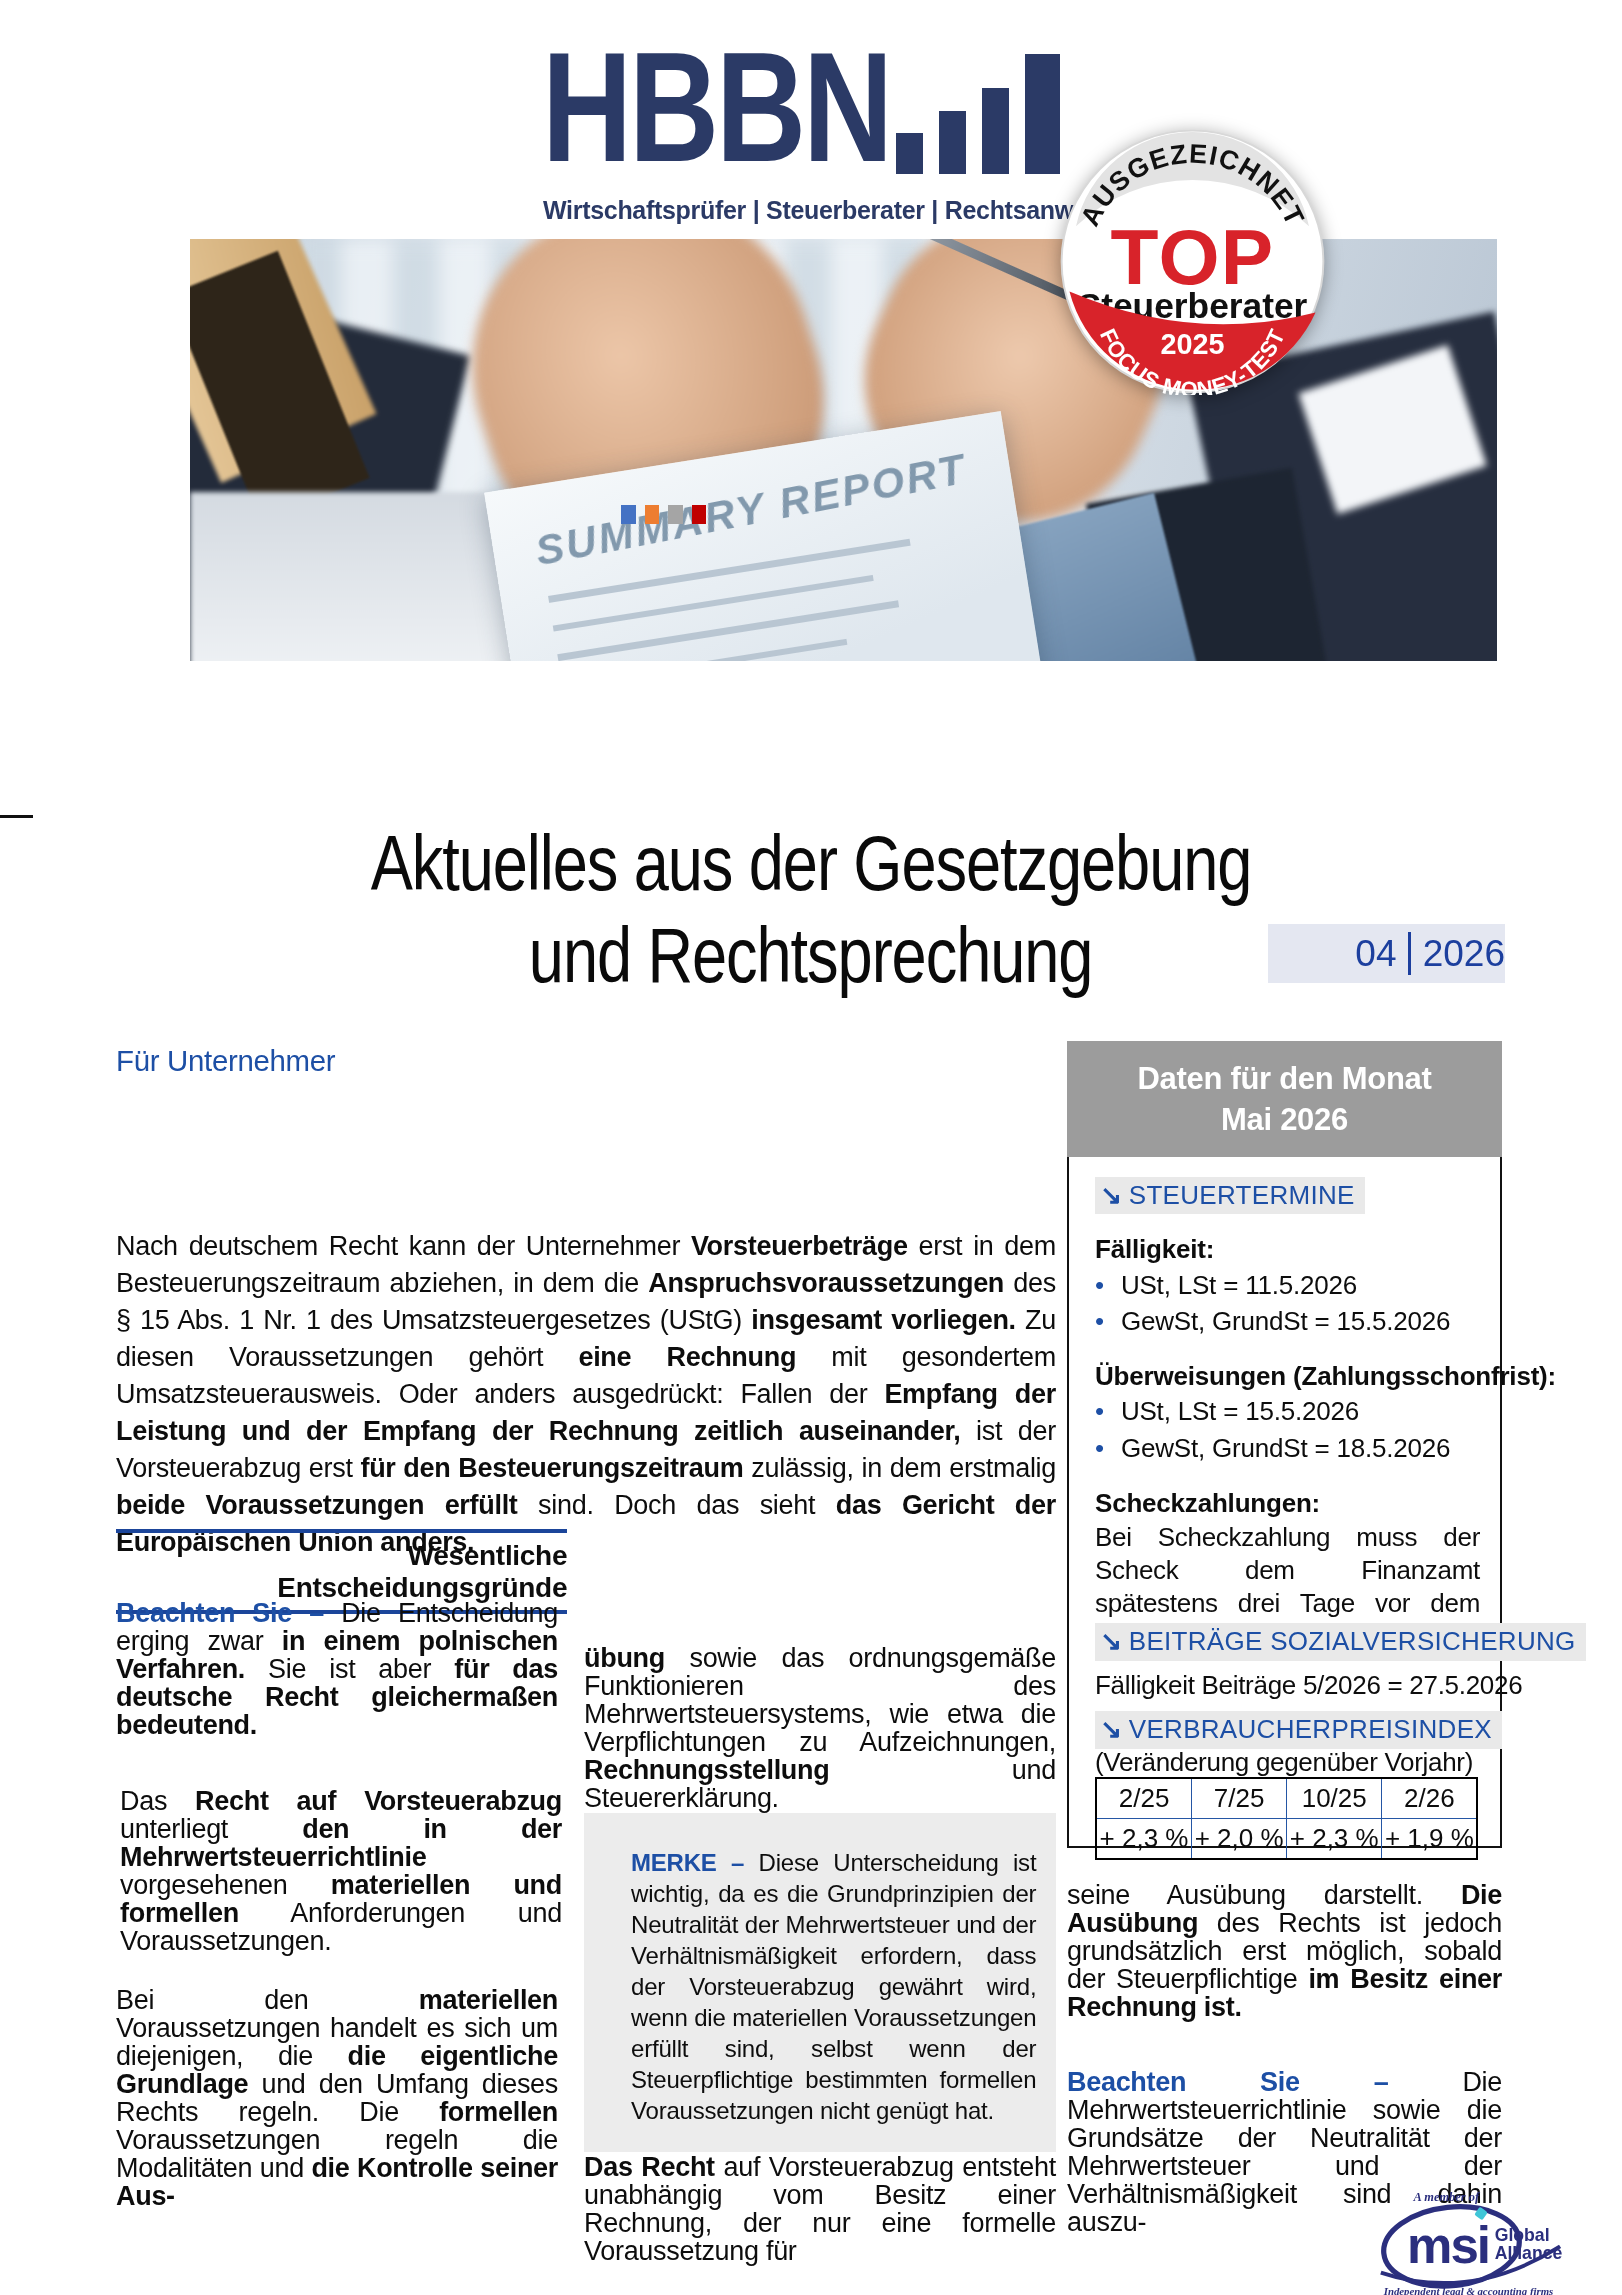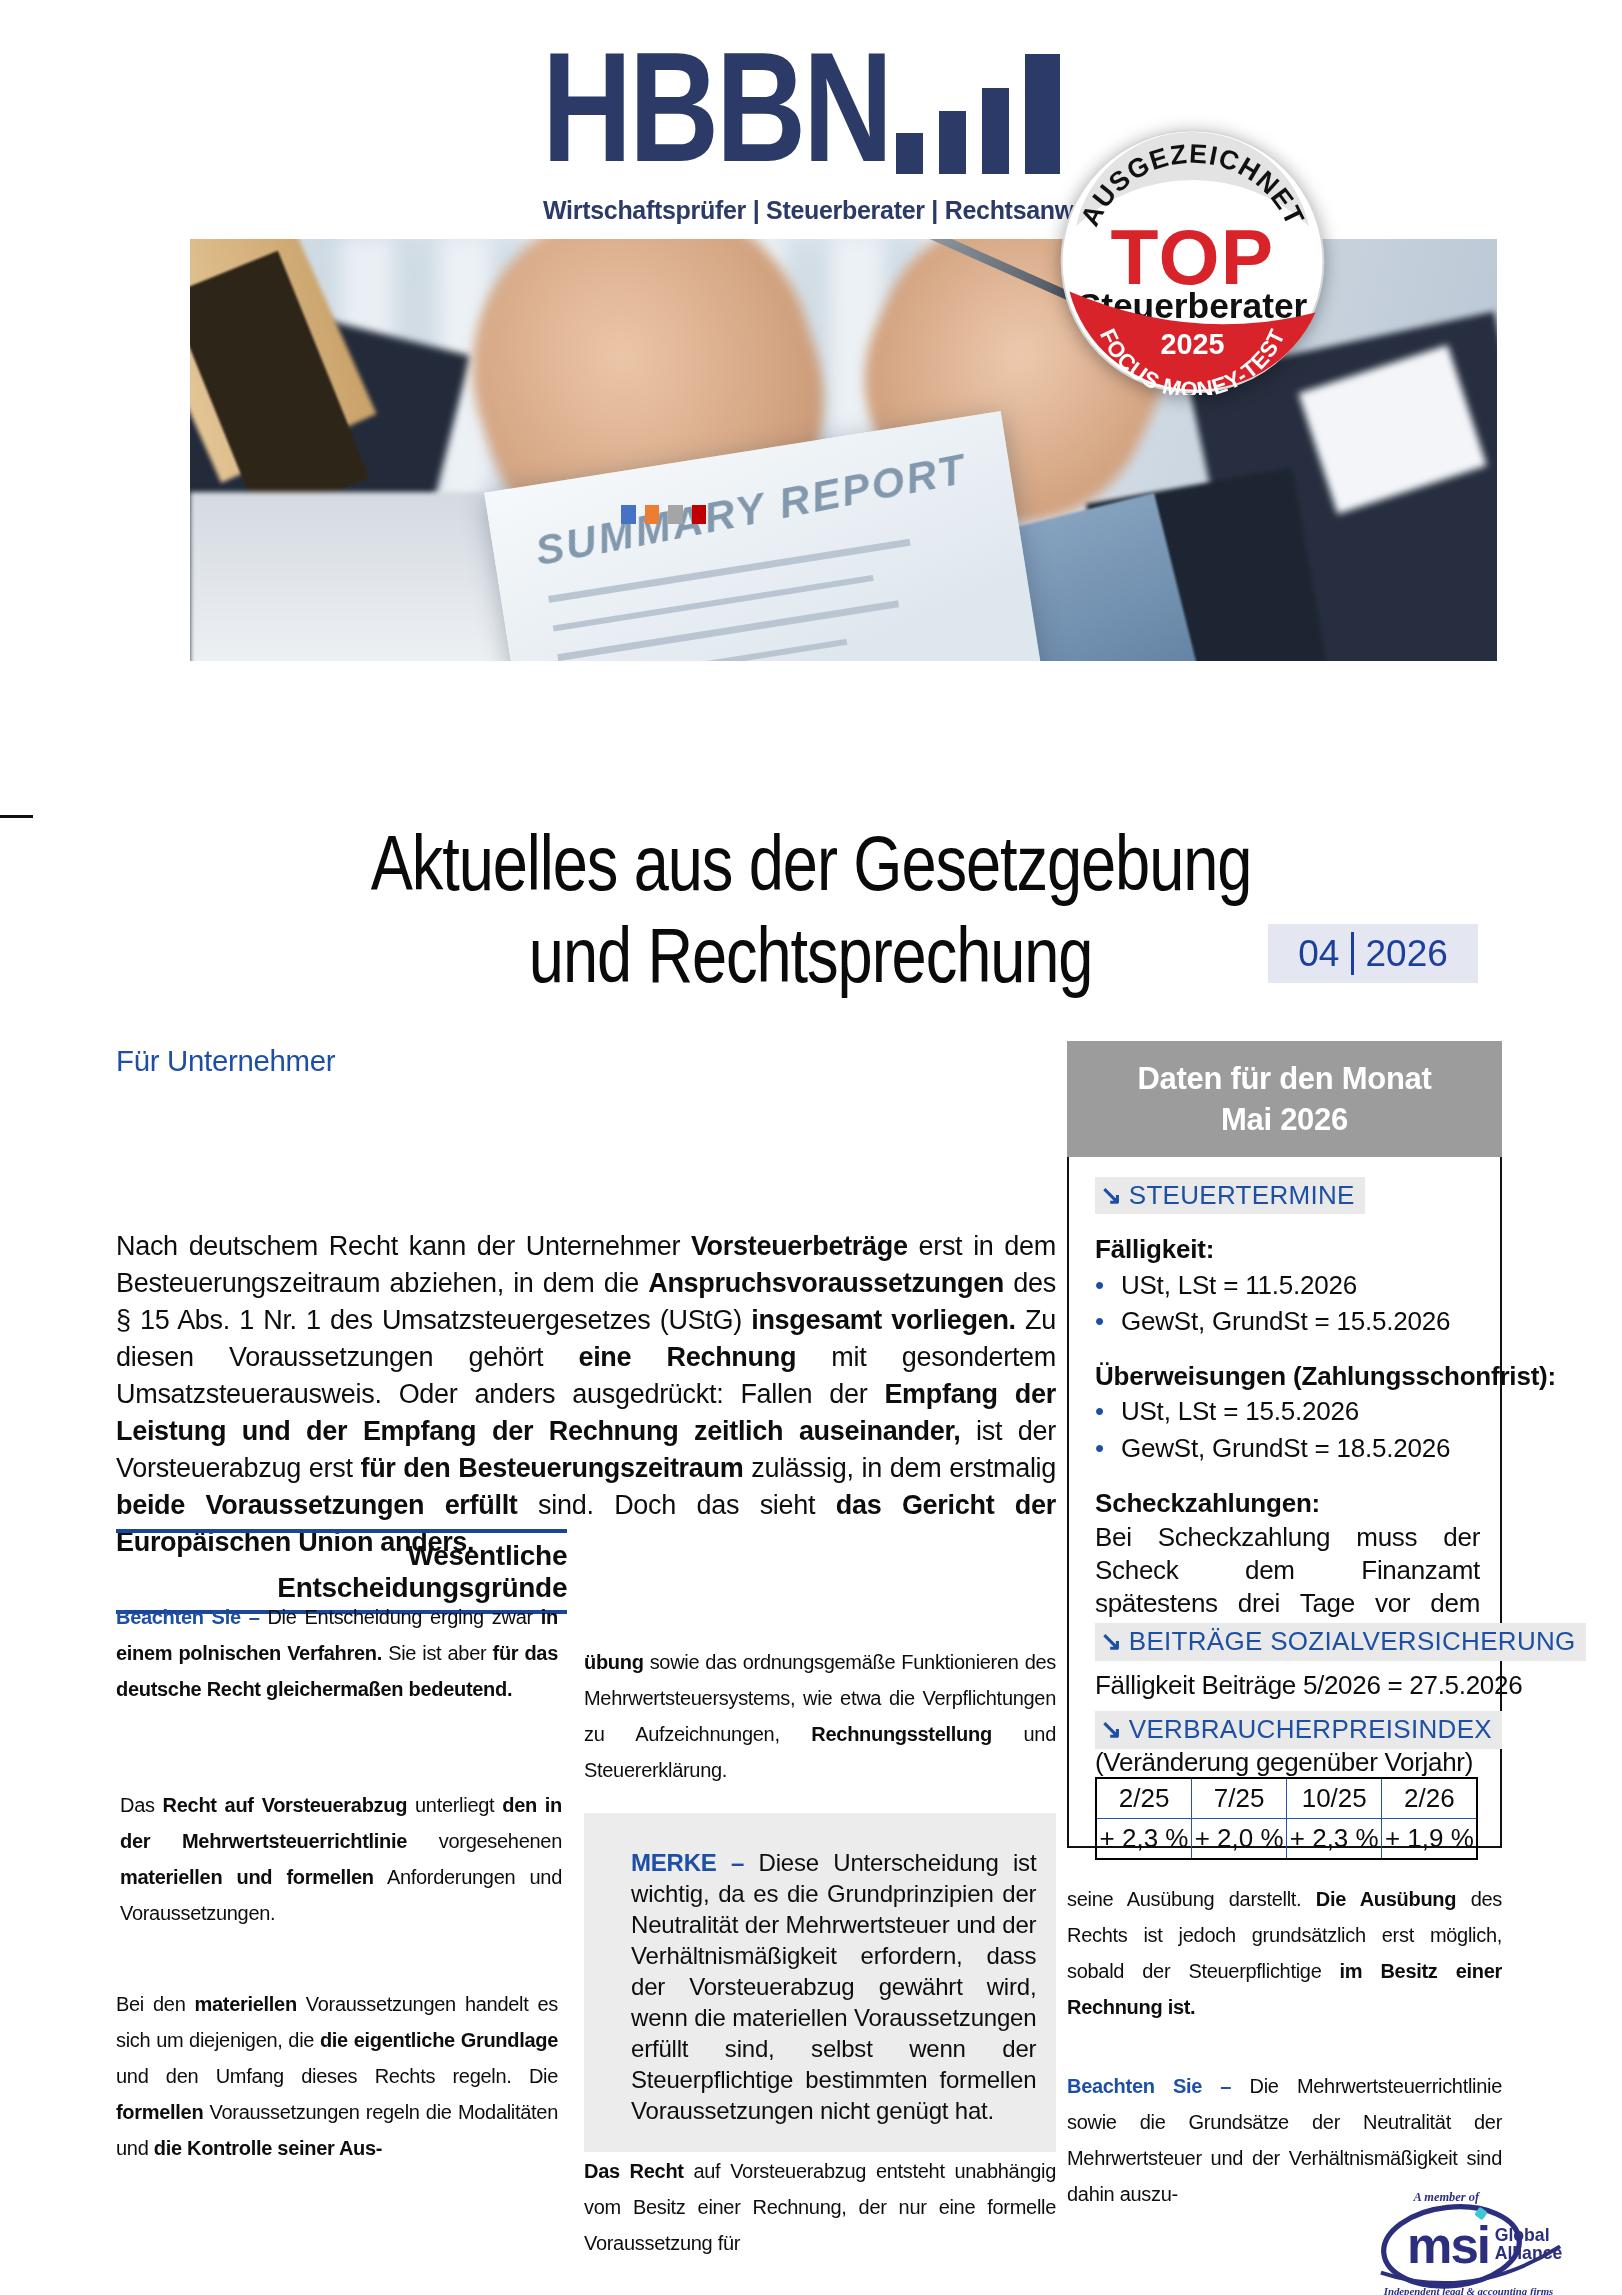--- a/index.html
+++ b/index.html
@@ -78,33 +78,33 @@
 
   
   .badge{left:1059px;top:128px;width:267px;height:267px;filter:drop-shadow(0 3.9px 9.2px rgba(0,0,0,.35));}
 
   
   .foldmark{left:0;top:815px;width:33px;height:3.3px;background:#101010;}
 
   
   .title{left:116px;top:817px;width:1389px;text-align:center;color:#0a0a0a;
     font-weight:400;font-size:77px;line-height:92px;letter-spacing:-1.3px;}
-  .issue-box{left:1268px;top:924px;width:210px;height:59px;background:var(--issue-bg);
-    display:flex;align-items:center;justify-content:center;gap:11.8px;
+  .issue-box{left:1268px;top:924px;width:237px;height:59px;background:var(--issue-bg);
+    display:flex;align-items:center;justify-content:flex-end;gap:11.8px;
     color:var(--issue-ink);font-size:37px;font-weight:500;}
   .issue-box .bar{width:2.6px;height:43px;background:var(--issue-ink);}
 
   
   .kicker{left:116px;top:1044px;font-size:29.4px;color:var(--blue);letter-spacing:-0.3px;}
   .headline{left:116px;top:1102px;font-size:39px;font-weight:700;line-height:52px;
     color:#0a0a0a;letter-spacing:-0.7px;}
   .intro{left:116px;top:1228px;width:940px;font-size:27px;line-height:37px;
     text-align:justify;letter-spacing:-0.3px;}
 
-  .col-p{font-size:20px;line-height:36px;text-align:justify;letter-spacing:-0.3px;}
+  .col-p{font-size:27px;line-height:28px;text-align:justify;letter-spacing:-0.3px;}
   .col1{width:442px;left:116px;}
   .col2{width:472px;left:584px;}
   .col3{width:435px;left:1067px;}
 
   .sect-head{left:116px;top:1529px;width:442px;border-top:4.6px solid var(--rule-blue);
     border-bottom:4.6px solid var(--rule-blue);padding:6.5px 0 6.5px 9.2px;
     font-size:28px;font-weight:700;letter-spacing:-0.3px;text-align:right;}
 
   .r-b{font-weight:700;}
   .r-bb{font-weight:700;color:var(--blue);}

